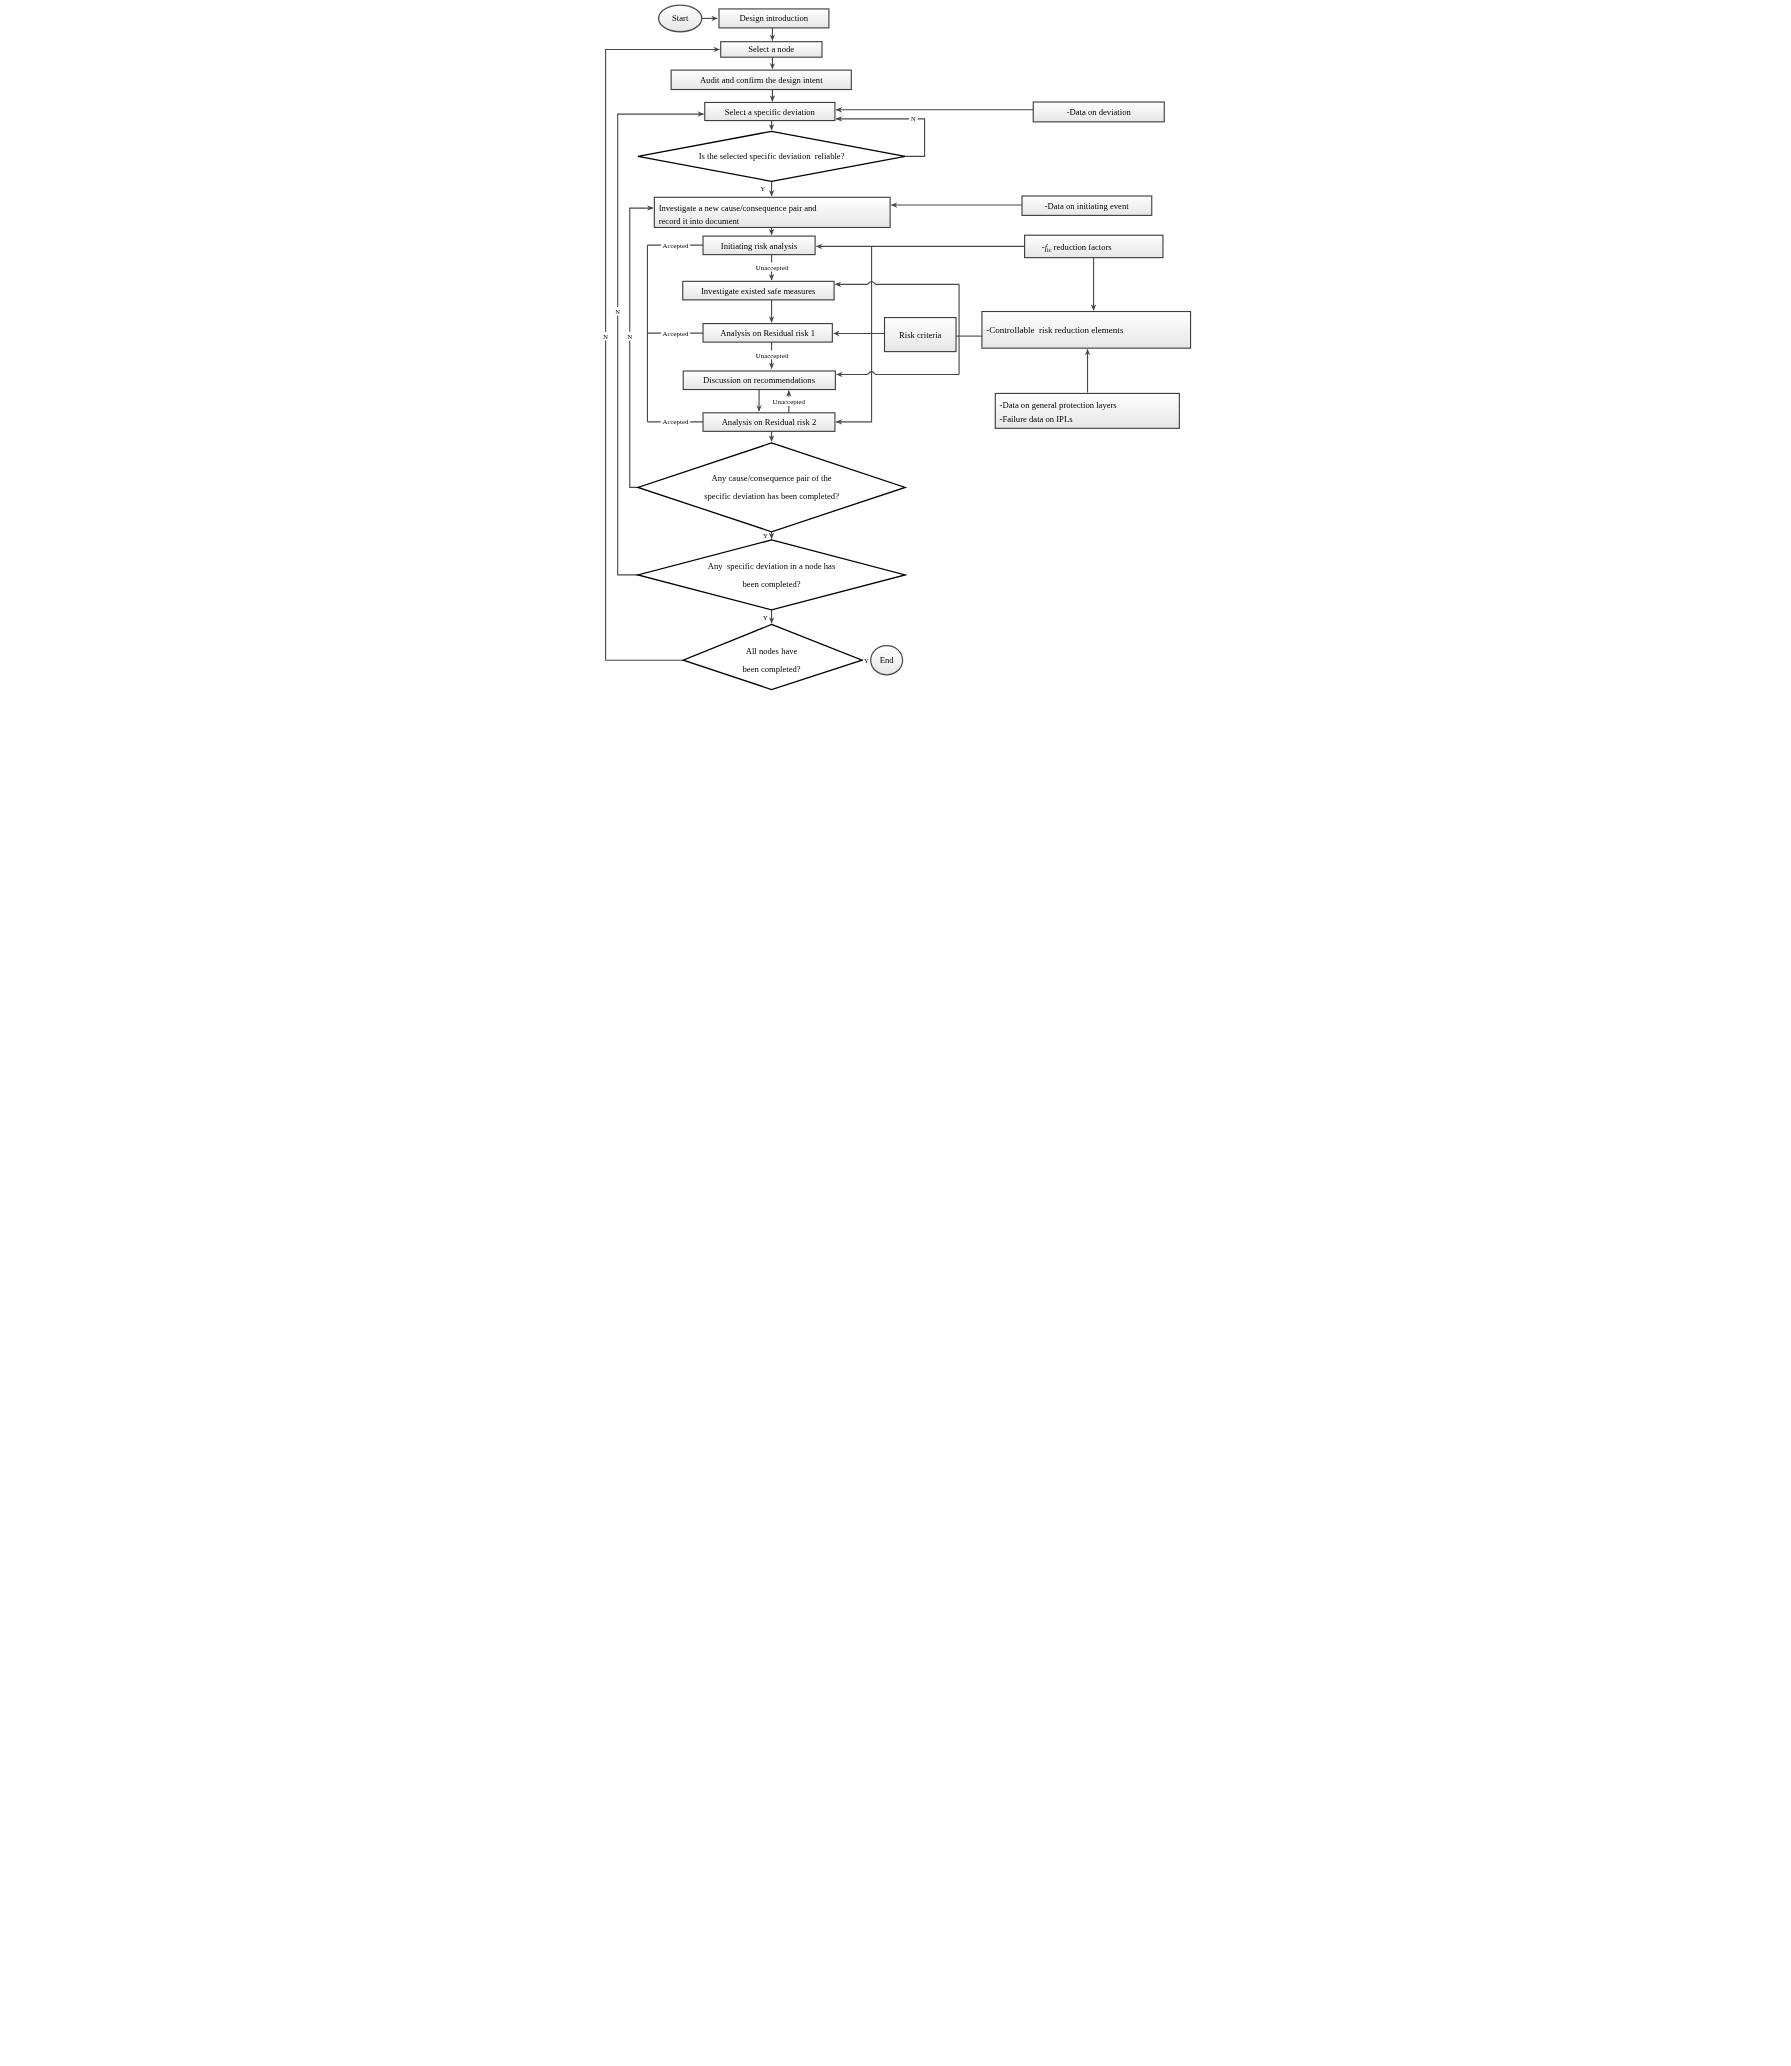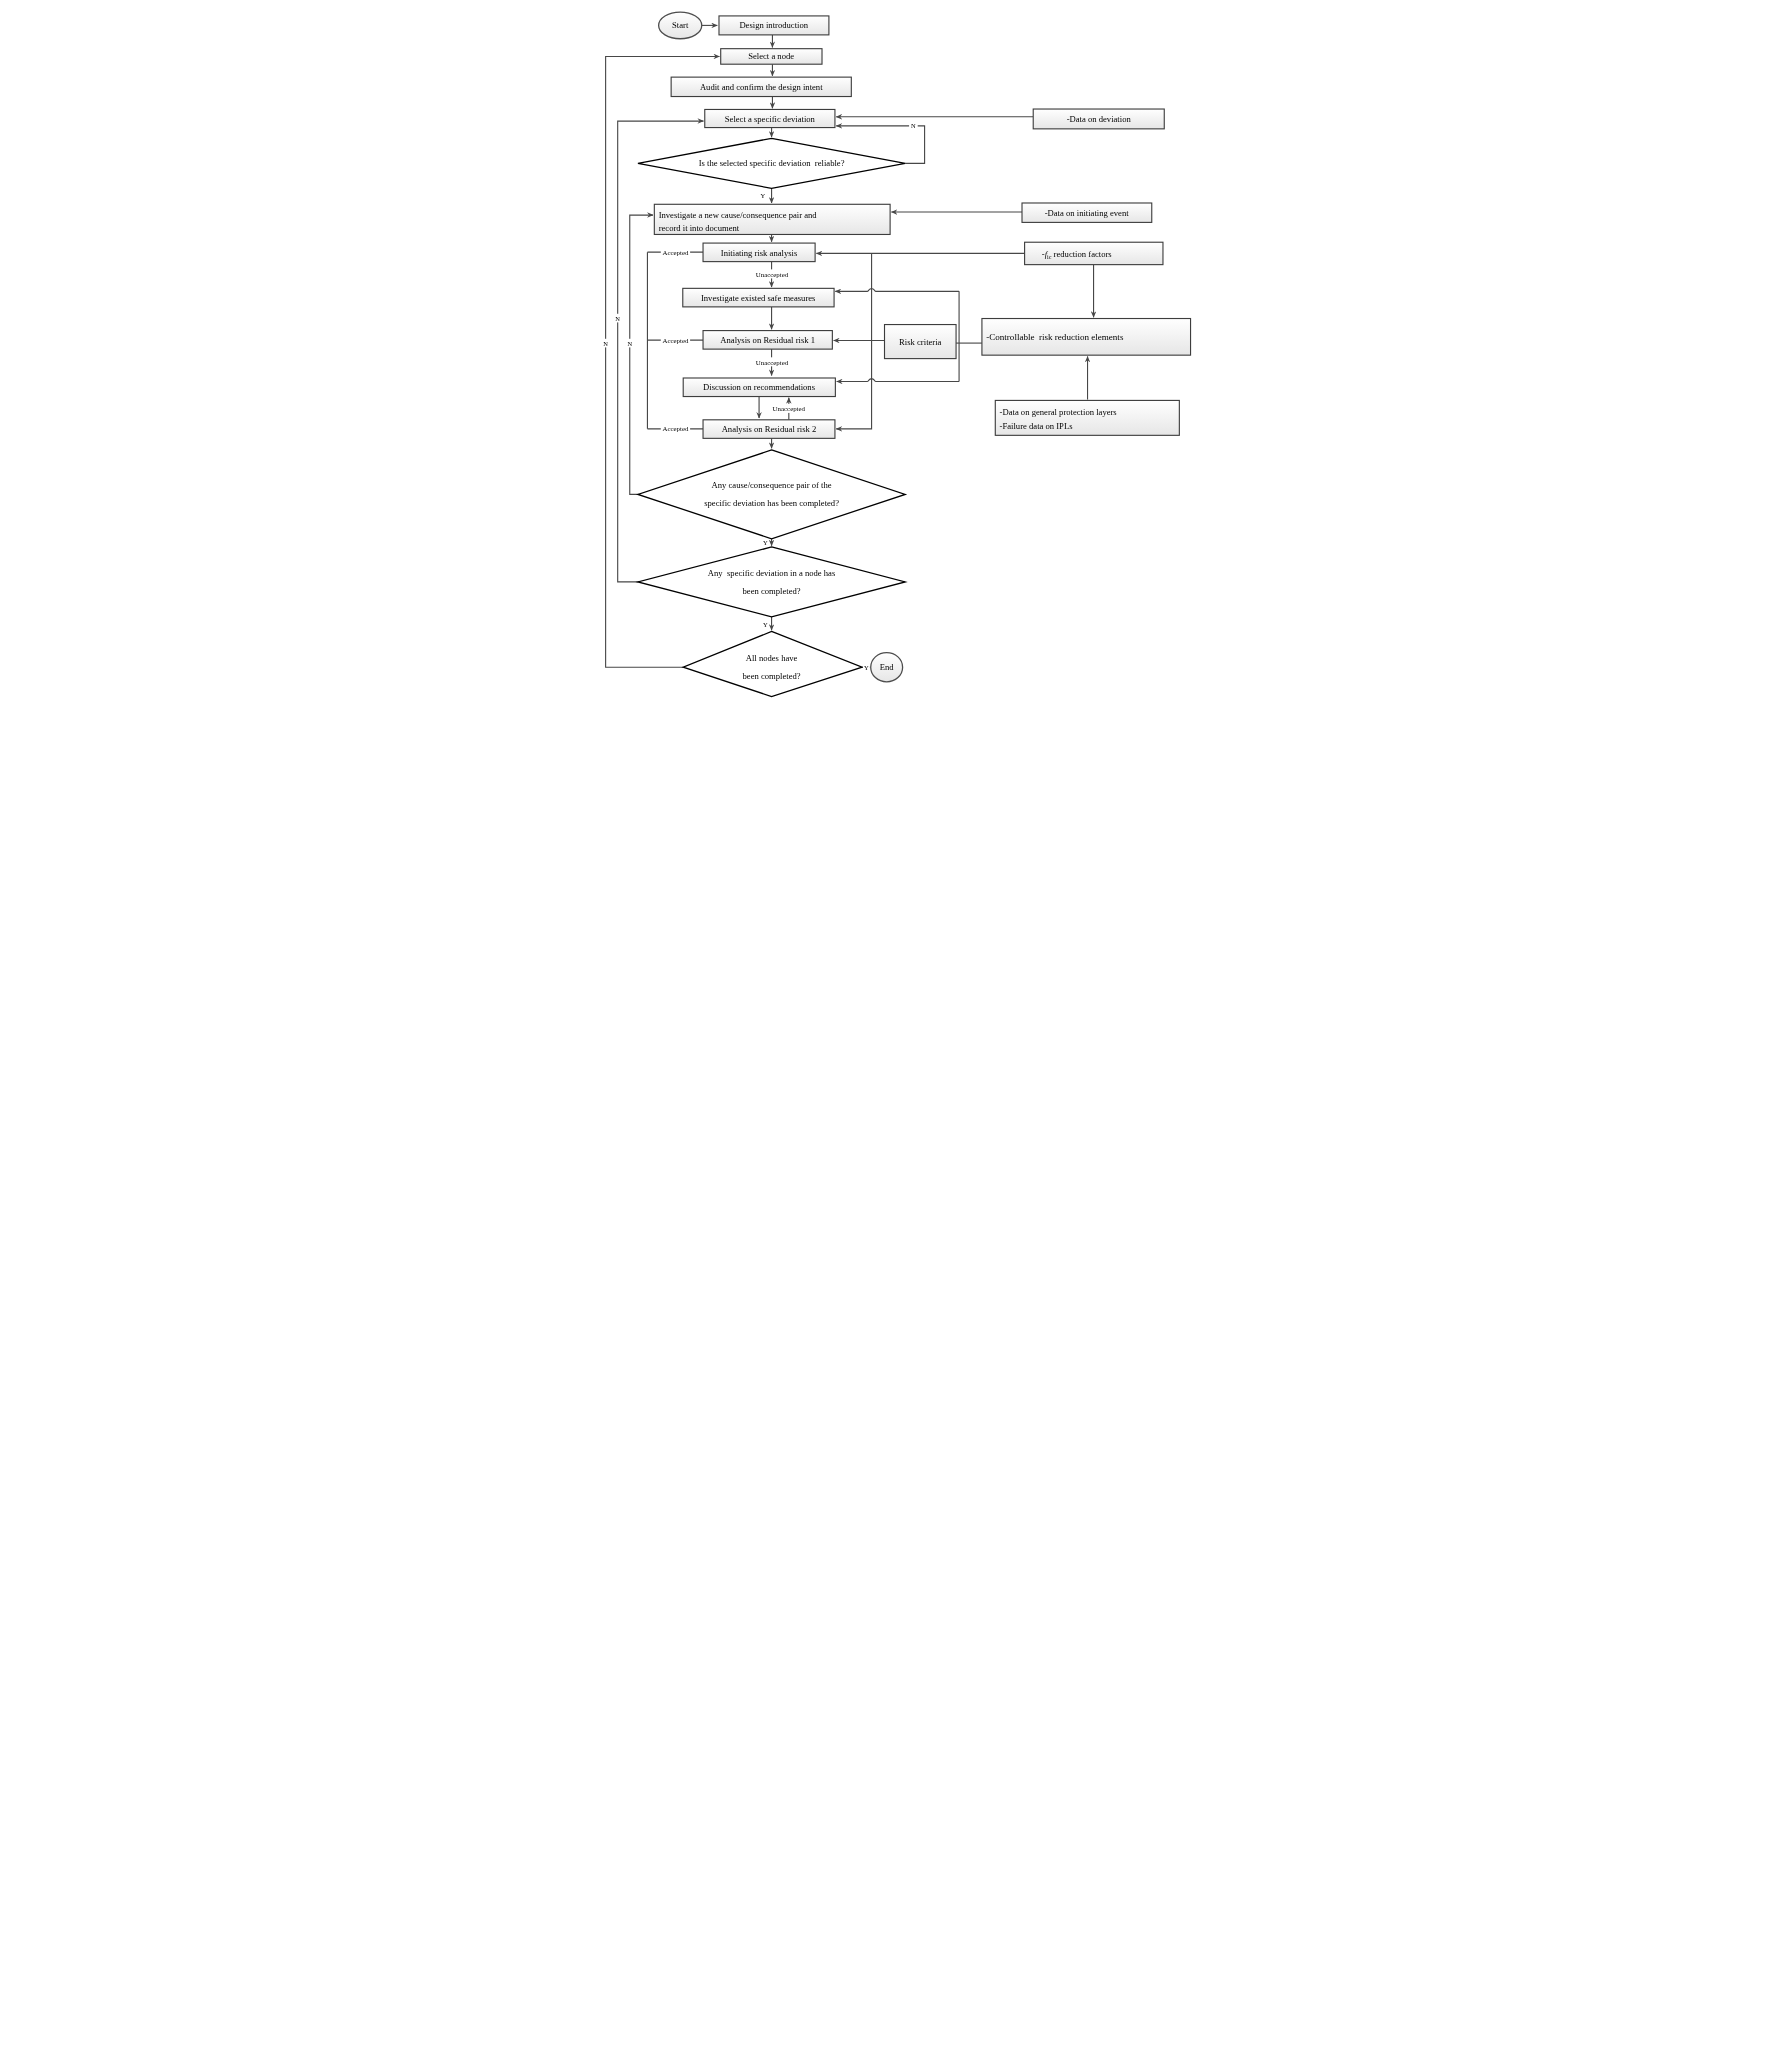--- a/index.html
+++ b/index.html
@@ -1,16 +1,16 @@
 <!DOCTYPE html>
 <html style="font-size:7px"><head>
 <meta charset="utf-8">
 <style>
   html,body{margin:0;padding:0;background:#ffffff;}
-  .stage{width:597px;height:690px;position:relative;margin:8px auto;font-family:"Liberation Serif", serif;}
+  .stage{width:597px;height:690px;position:relative;margin:1px auto;font-family:"Liberation Serif", serif;}
   svg{display:block;}
   text{fill:#000;}
   .boxlabel{font-size:20px;}
   .biglabel{font-size:21px;}
   .small{font-size:16px;}
   .tiny{font-size:15px;}
 </style>
 </head>
 <body>
 

